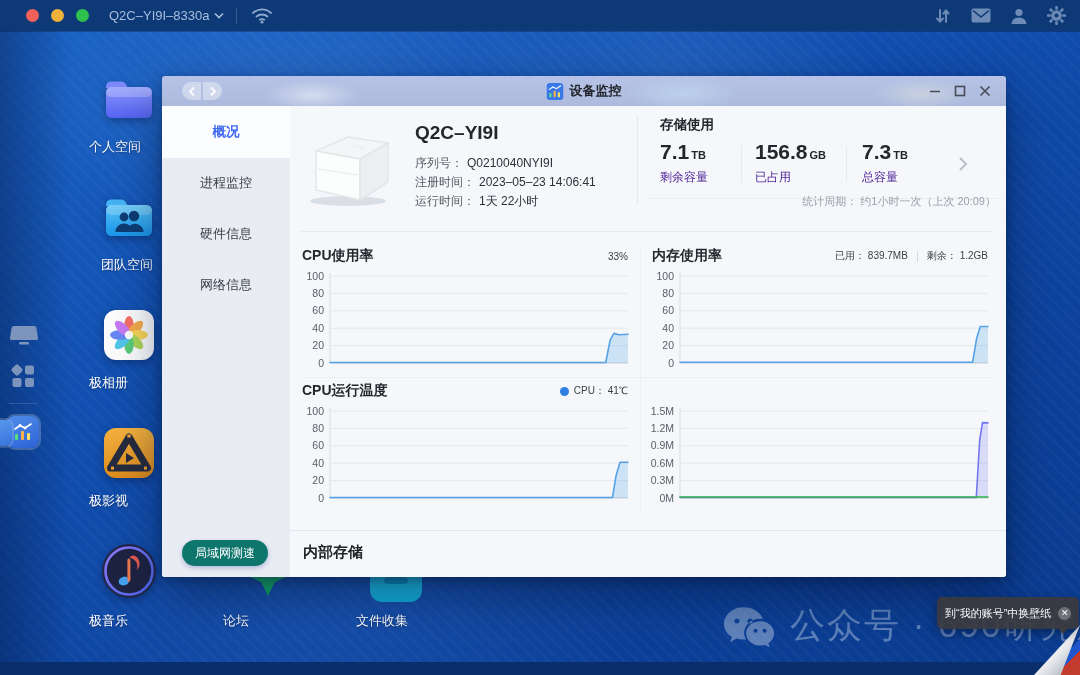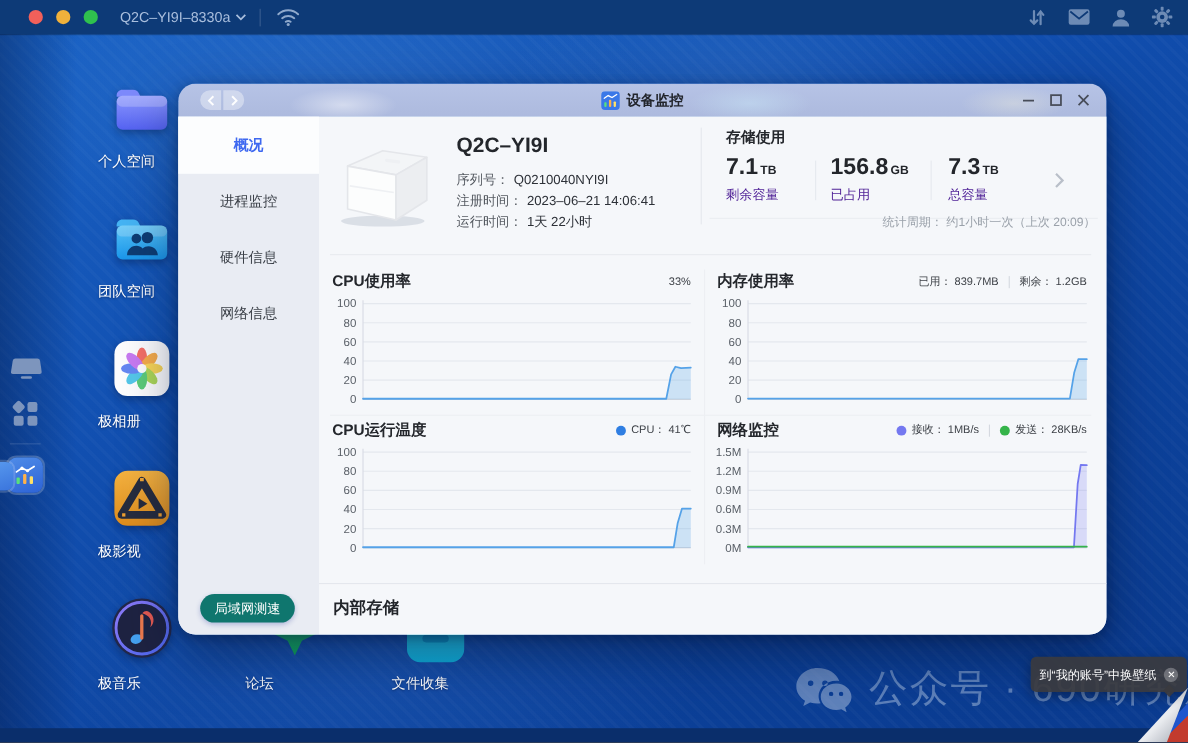--- a/index.html
+++ b/index.html
@@ -38,21 +38,21 @@
   .dock-sliver{position:absolute;left:-14px;top:389px;width:26px;height:26px;border-radius:7px;
     background:linear-gradient(160deg,#5a9cf0,#3a74dc);box-shadow:0 0 0 2px rgba(255,255,255,.18);}
 
   
   .di{position:absolute;z-index:2;}
   .di-label{position:absolute;z-index:2;width:80px;text-align:left;color:#fff;font-size:13px;
     text-shadow:0 1px 2px rgba(0,10,40,.45);}
   .ic-shadow{filter:drop-shadow(0 3px 4px rgba(0,10,40,.35));}
 
   
-  .window{position:absolute;left:162px;top:76px;width:844px;height:501px;border-radius:16px;z-index:5;
+  .window{position:absolute;left:162px;top:76px;width:844px;height:501px;border-radius:3px;z-index:5;
     overflow:hidden;box-shadow:0 18px 48px rgba(3,18,52,.5),0 3px 10px rgba(3,18,52,.35);}
   .titlebar{position:absolute;left:0;top:0;right:0;height:30px;
     background:
       radial-gradient(70px 22px at 150px 65%, rgba(255,255,255,.45), transparent 70%),
       radial-gradient(80px 24px at 520px 60%, rgba(210,245,255,.35), transparent 70%),
       radial-gradient(70px 22px at 760px 60%, rgba(255,250,220,.30), transparent 70%),
       linear-gradient(#b6c3e6,#adbade);
     display:flex;align-items:center;}
   .nav-btns{display:flex;gap:2px;margin-left:20px;}
   .nav-btn{width:19px;height:18px;background:rgba(255,255,255,.38);display:flex;align-items:center;justify-content:center;}
@@ -262,21 +262,21 @@
           </linearGradient>
         </defs>
       <path d="M5 11 c0-3.3 2.2-5.5 5.5-5.5 h9.5 c2.6 0 4.2 1.3 5.2 3.2 l1.6 3.3 H5 z" fill="#45b4f4"></path>
       <rect x="5" y="11" width="46" height="31" rx="5.5" fill="url(#gt)"></rect>
       <rect x="5" y="11" width="46" height="10" rx="5" fill="rgba(255,255,255,.2)"></rect>
       <circle cx="23" cy="23" r="4.4" fill="#0e3d74"></circle>
       <circle cx="33" cy="22" r="5.2" fill="#0e3d74"></circle>
       <path d="M14.5 38 c0-5.5 4.5-8.5 8.5-8.5 c2.2 0 4.2.9 5.7 2.3 c1.5-1.3 3.4-2 5.3-2 c4.6 0 8.5 3.6 8.5 8.2 z" fill="#0e3d74"></path>
     </svg>
   </div>
-  <div class="di-label" style="left:89px;top:256px;">团队空间</div>
+  <div class="di-label" style="left:101px;top:256px;">团队空间</div>
 
   <div class="di" style="left:103px;top:309px;">
     <svg class="ic-shadow" width="52" height="52" viewBox="0 0 52 52">
       <rect x="1" y="1" width="50" height="50" rx="12" fill="#fdfdfe"></rect>
       <g transform="translate(26,26)" opacity="0.92">
         <g>
             <ellipse cx="0" cy="-9" rx="4.8" ry="10" fill="#f5655b"></ellipse>
           </g>
         <g transform="rotate(45)">
             <ellipse cx="0" cy="-9" rx="4.8" ry="10" fill="#f7a63c"></ellipse>
@@ -433,21 +433,21 @@
               <polygon points="12,26 44,12 84,18 56,34" fill="#f3f5f7"></polygon>
               <polygon points="12,26 56,34 56,75 12,65" fill="#fcfdfd"></polygon>
               <polygon points="56,34 84,18 84,57 56,75" fill="#eceef1"></polygon>
             </g>
             <line x1="14" y1="44" x2="54" y2="50" stroke="#eef0f3" stroke-width="1.5"></line>
             <rect x="46" y="20" width="14" height="3" rx="1.5" transform="rotate(8 53 21)" fill="#eef0f3"></rect>
           </svg>
         </span>
         <div class="device-name">Q2C–YI9I</div>
         <div class="dev-row dr0"><span>序列号：</span><span class="val">Q0210040NYI9I</span></div>
-        <div class="dev-row dr1"><span>注册时间：</span><span class="val">2023–06–21 14:06:41</span></div>
+        <div class="dev-row dr1"><span>注册时间：</span><span class="val">2023–05–23 14:06:41</span></div>
         <div class="dev-row dr2"><span>运行时间：</span><span class="val">1天 22小时</span></div>
 
         <div class="vline-info"></div>
 
         <div class="storage-title">存储使用</div>
         <div class="stat s0">
           <div class="stat-top"><span class="stat-value">7.1</span><span class="stat-unit">TB</span></div>
           <div class="stat-label">剩余容量</div>
         </div>
         <div class="stat-div sd0"></div>
@@ -544,30 +544,20 @@
                 <line x1="30" y1="76.6" x2="328" y2="76.6" stroke="#e4e8ee" stroke-width="1"></line>
                 <text x="24" y="80.1" text-anchor="end" font-size="10.5" fill="#5a6068" font-family="Liberation Sans, sans-serif">20</text>
                 <line x1="30" y1="94.0" x2="328" y2="94.0" stroke="#c6ccd6" stroke-width="1"></line>
                 <text x="24" y="97.5" text-anchor="end" font-size="10.5" fill="#5a6068" font-family="Liberation Sans, sans-serif">0</text>
                 <line x1="30" y1="4" x2="30" y2="94" stroke="#d7dbe3" stroke-width="1"></line>
                 <polygon points="30.0,94 30.0,93.5 312.5,93.5 316.1,71.4 320.0,58.3 328.0,58.3 328.0,94" fill="rgba(85,162,232,0.25)"></polygon>
                 <polyline points="30.0,93.5 312.5,93.5 316.1,71.4 320.0,58.3 328.0,58.3" fill="none" stroke="#55a2e8" stroke-width="1.6" stroke-linejoin="round" stroke-linecap="round"></polyline>
               </svg></div>
         </div>
         <div class="chart c3">
-          <div class="chart-head">
-              <span class="chart-title">网络监控</span>
-              <span class="legend">
-                <span class="lgdot" style="background: rgb(116, 120, 240);"></span>
-                <span>接收： 1MB/s</span>
-                <span class="lgdiv"></span>
-                <span class="lgdot" style="background: rgb(53, 180, 74);"></span>
-                <span>发送： 28KB/s</span>
-              </span>
-            </div>
           <div class="chart-plot"><svg viewBox="0 0 342 108" width="342" height="108" xmlns="http://www.w3.org/2000/svg">
                 <line x1="30" y1="7.0" x2="338" y2="7.0" stroke="#e4e8ee" stroke-width="1"></line>
                 <text x="24" y="10.5" text-anchor="end" font-size="10.5" fill="#5a6068" font-family="Liberation Sans, sans-serif">1.5M</text>
                 <line x1="30" y1="24.4" x2="338" y2="24.4" stroke="#e4e8ee" stroke-width="1"></line>
                 <text x="24" y="27.9" text-anchor="end" font-size="10.5" fill="#5a6068" font-family="Liberation Sans, sans-serif">1.2M</text>
                 <line x1="30" y1="41.8" x2="338" y2="41.8" stroke="#e4e8ee" stroke-width="1"></line>
                 <text x="24" y="45.3" text-anchor="end" font-size="10.5" fill="#5a6068" font-family="Liberation Sans, sans-serif">0.9M</text>
                 <line x1="30" y1="59.2" x2="338" y2="59.2" stroke="#e4e8ee" stroke-width="1"></line>
                 <text x="24" y="62.7" text-anchor="end" font-size="10.5" fill="#5a6068" font-family="Liberation Sans, sans-serif">0.6M</text>
                 <line x1="30" y1="76.6" x2="338" y2="76.6" stroke="#e4e8ee" stroke-width="1"></line>

